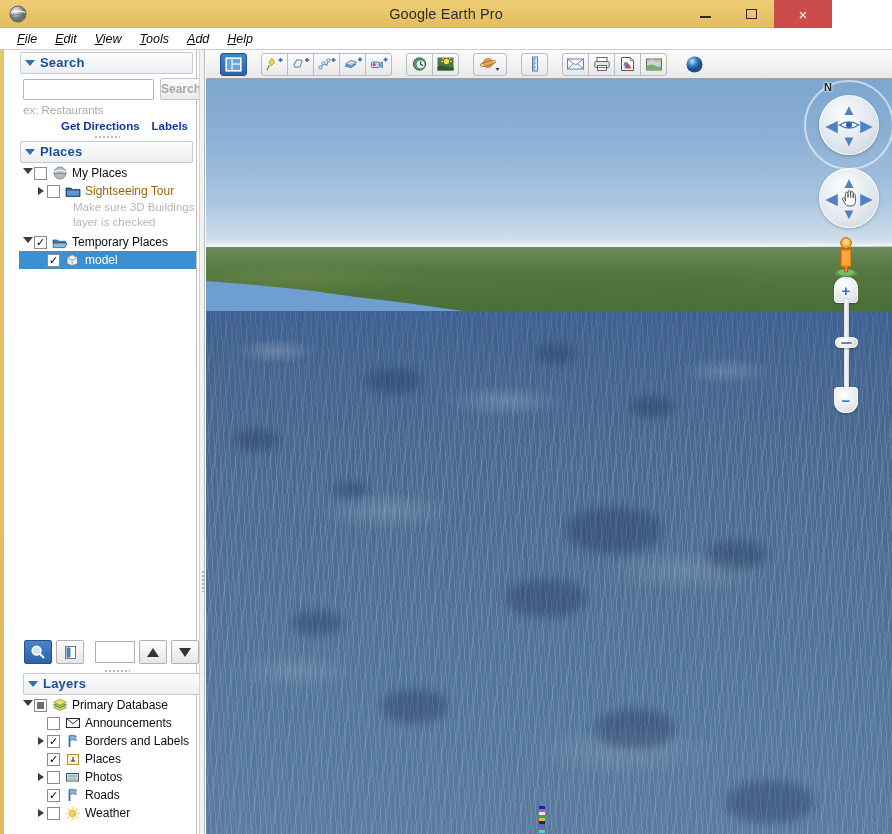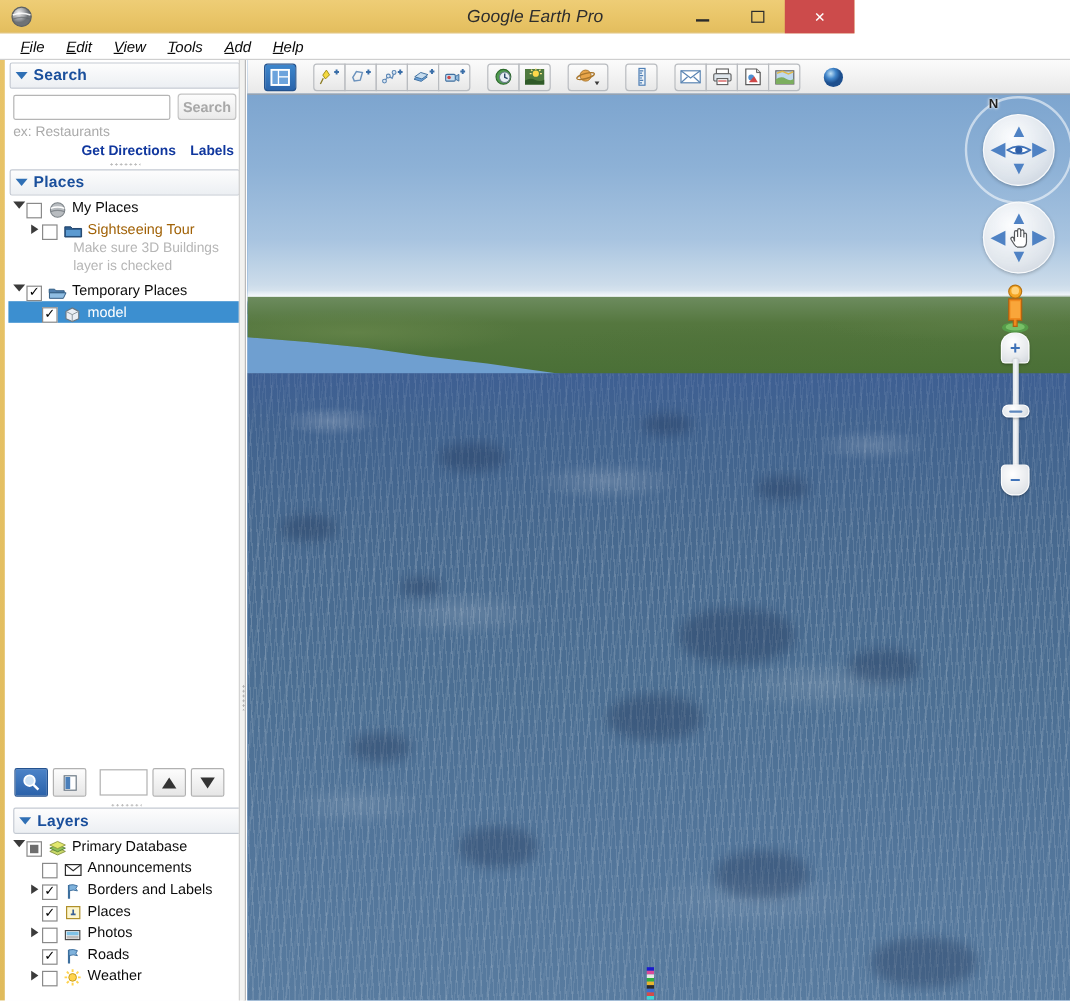--- a/index.html
+++ b/index.html
@@ -13,24 +13,23 @@
   }
   #app {
     position: relative;
     width: 892px; height: 834px;
     overflow: hidden;
     background: #ffffff;
   }
 
   
   #titlebar {
-    position: absolute; left: 0; top: 0; width: 712px; height: 28px;
+    position: absolute; left: 0; top: 0; width: 832px; height: 28px;
     background: linear-gradient(180deg, #eecd76 0%, #e9c568 55%, #e3bd5e 100%);
     border-bottom: 1px solid #d8ae4a;
-    font-style: italic;
   }
   #title-icon {
     position: absolute; left: 8px; top: 4px; width: 20px; height: 20px;
   }
   #title-text {
     position: absolute; left: 0; top: 0; width: 892px; height: 28px;
     line-height: 28px; text-align: center;
     font-size: 14.5px; color: #2d2d2d;
     letter-spacing: .1px;
   }
@@ -64,21 +63,21 @@
   .menu-item .mn { text-decoration: underline; }
 
   
   #left-rail {
     position: absolute; left: 0; top: 50px; width: 4px; height: 784px;
     background: linear-gradient(180deg,#e8c469,#e0bb5c);
   }
 
   
   #sidebar {
-    position: absolute; left: 5px; top: 50px; width: 199px; height: 784px;
+    position: absolute; left: 17px; top: 50px; width: 180px; height: 784px;
     background: #ffffff;
     border-right: 1px solid #bfbfbf;
   }
   .panel-header {
     height: 22px; line-height: 22px;
     background: linear-gradient(180deg,#fdfdfd,#eceff3);
     border: 1px solid #c3c9d2;
     border-radius: 2px;
     margin: 2px 3px 0 3px;
     color: #1a4f9c; font-weight: bold; font-size: 13px;
@@ -125,21 +124,21 @@
   }
   .grip i {
     display:block; width: 26px; height: 2px;
     background-image: radial-gradient(circle, #b9b9b9 40%, transparent 42%);
     background-size: 4px 2px;
   }
 
   
   .tree { padding: 1px 0 0 2px; font-size: 12px; color: #0c0c0c; }
   .trow {
-    display: flex; align-items: flex-end; height: 18px;
+    display: flex; align-items: center; height: 18px;
     padding-left: 2px; white-space: nowrap; cursor: default;
   }
   .trow.selected { background: #3c8fd0; color: #ffffff; }
   .expander {
     width: 13px; height: 18px; display: flex; align-items: center; justify-content: center;
   }
   .expander .tri {
     width: 0; height: 0;
     border-top: 4px solid transparent; border-bottom: 4px solid transparent;
     border-left: 6px solid #3b3b3b;

